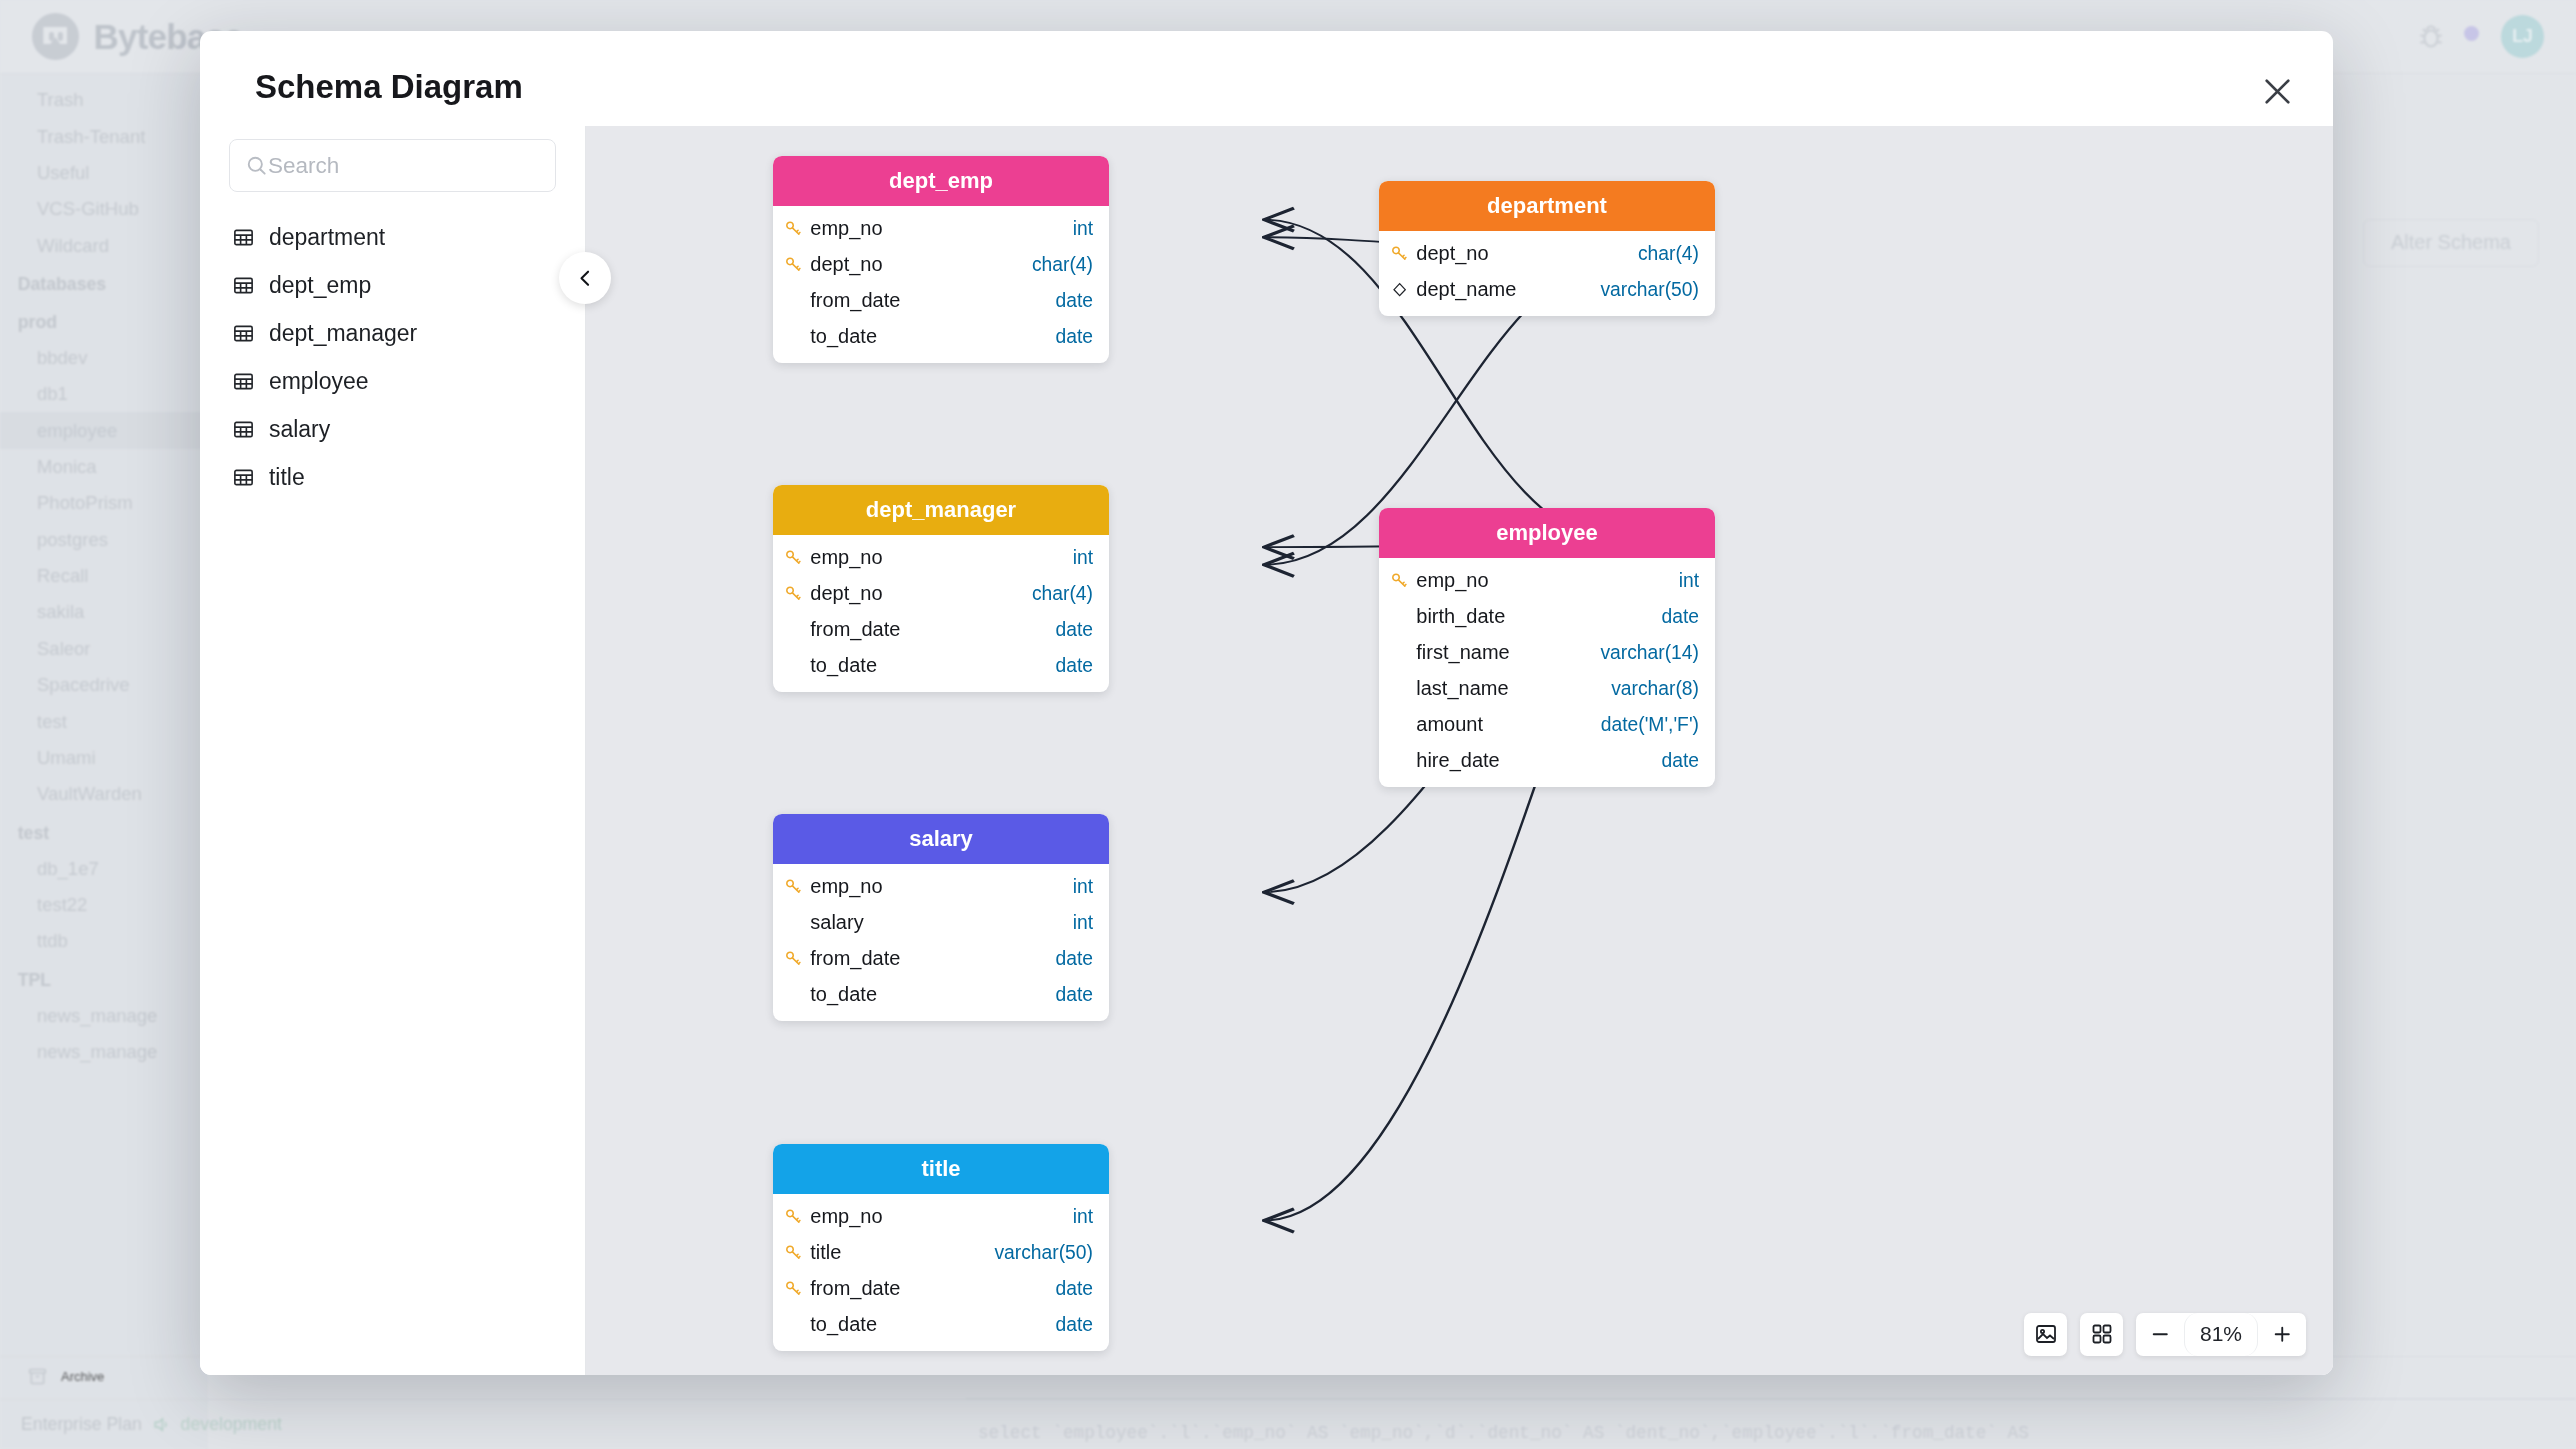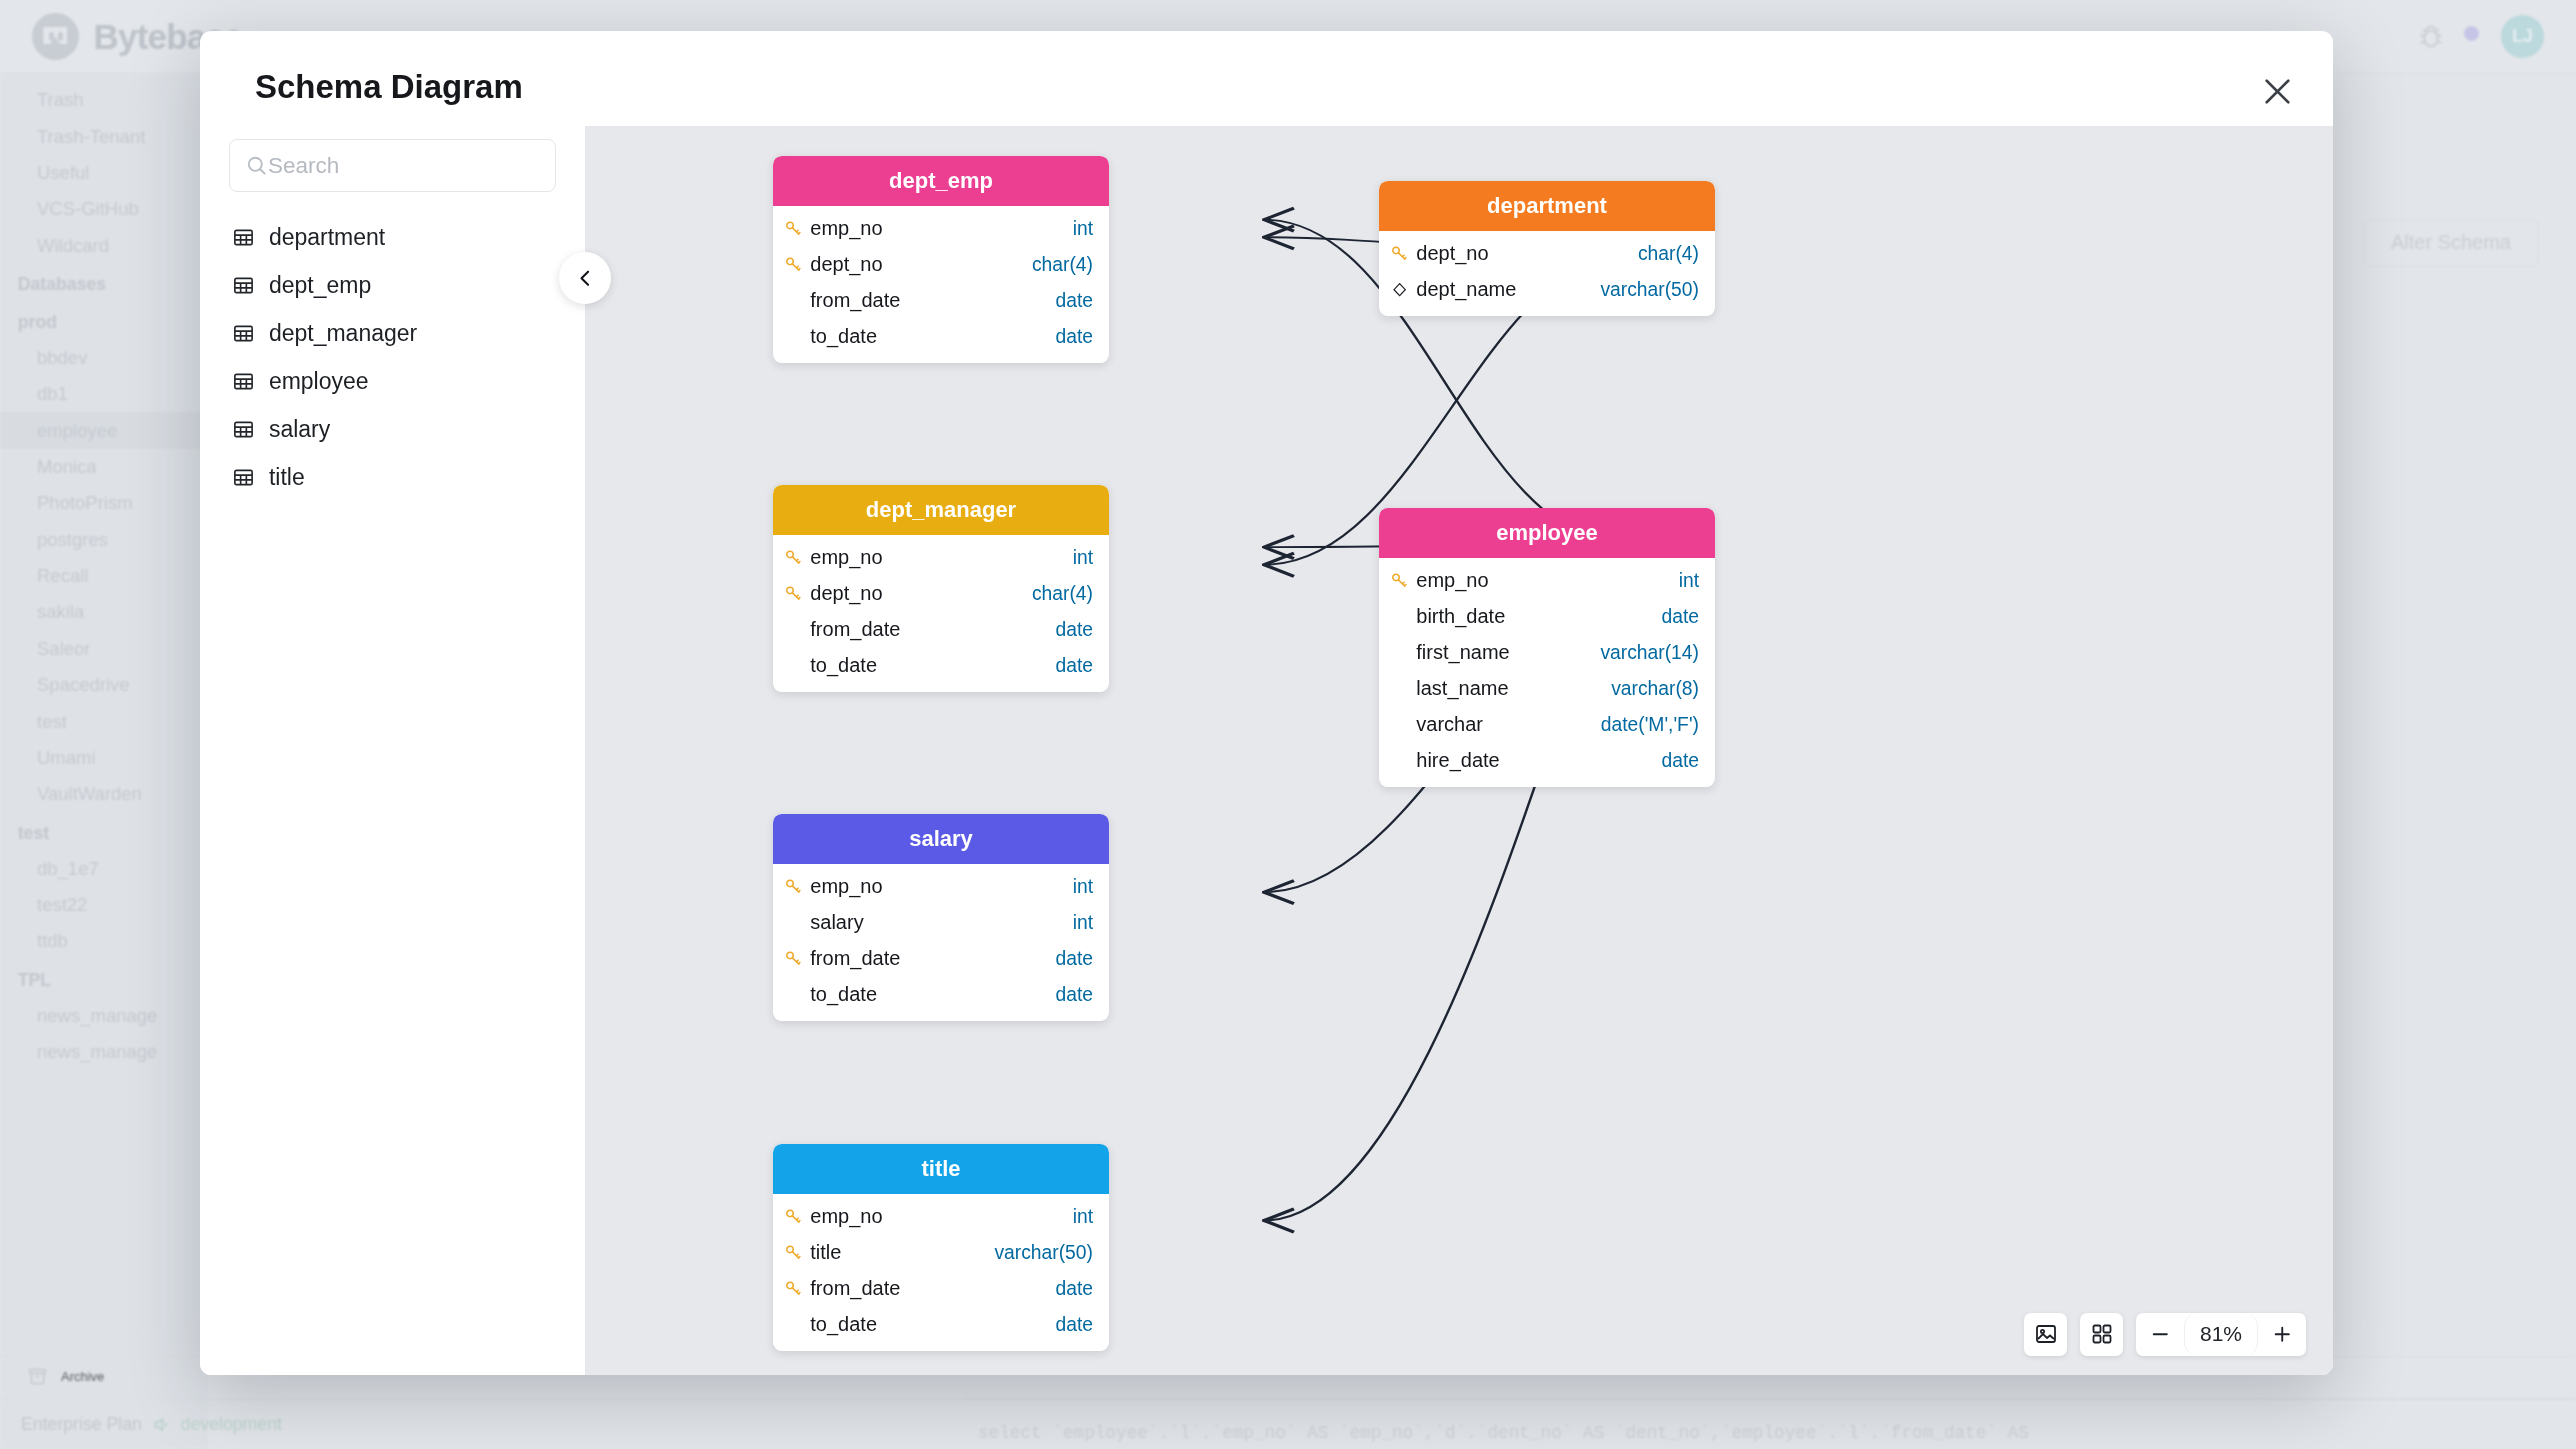--- a/index.html
+++ b/index.html
@@ -493,21 +493,21 @@
                 <span class="col-name">first_name</span>
                 <span class="col-type">varchar(14)</span>
               </div>
               <div class="col-row">
                 <span class="col-key"></span>
                 <span class="col-name">last_name</span>
                 <span class="col-type">varchar(8)</span>
               </div>
               <div class="col-row">
                 <span class="col-key"></span>
-                <span class="col-name">varchar</span>
+                <span class="col-name">amount</span>
                 <span class="col-type">date('M','F')</span>
               </div>
               <div class="col-row">
                 <span class="col-key"></span>
                 <span class="col-name">hire_date</span>
                 <span class="col-type">date</span>
               </div>
             </div>
           </div>
           <div class="node" style="left: 187px; top: 688px; width: 336px;">

